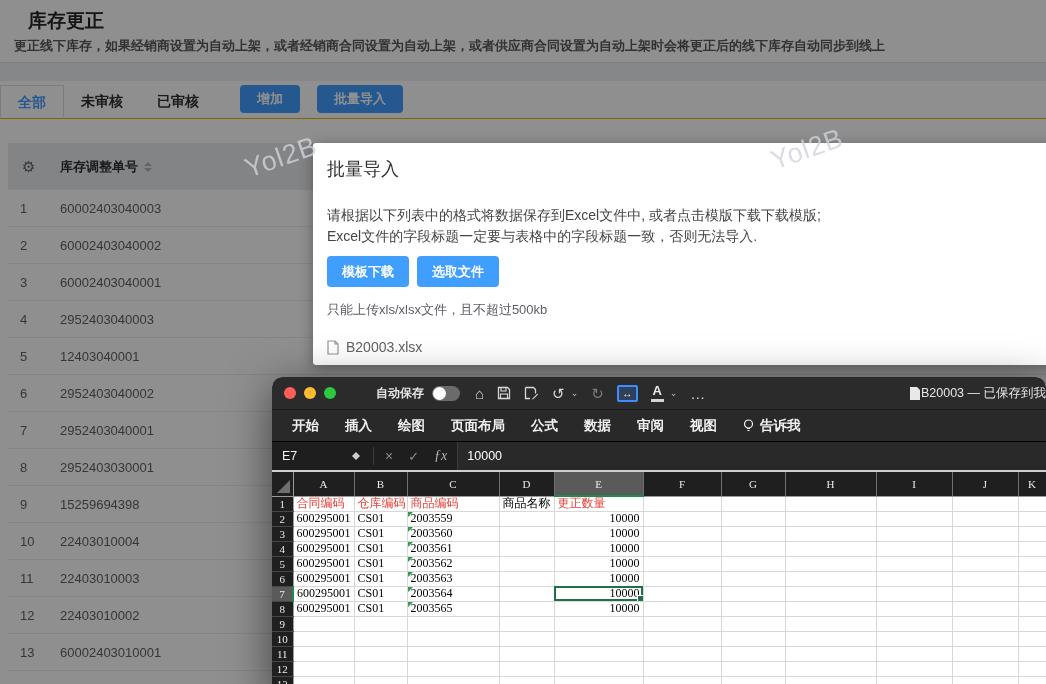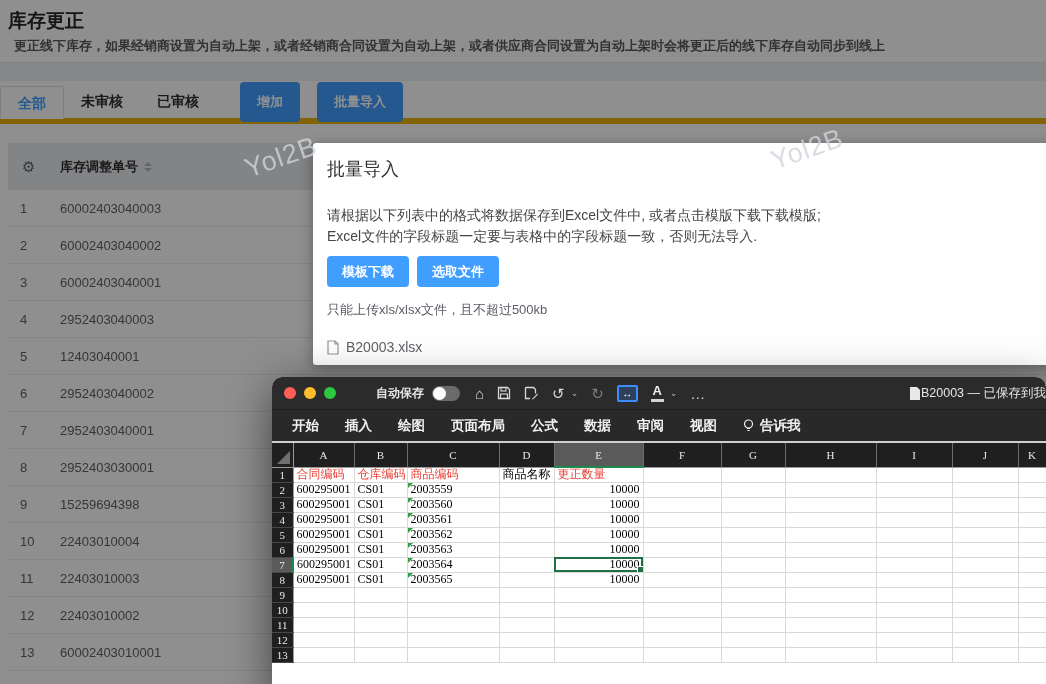--- a/index.html
+++ b/index.html
@@ -1,28 +1,28 @@
 <!DOCTYPE html>
 <html><head>
 <meta charset="utf-8">
 <style>
   html,body{margin:0;padding:0;background:#555;}
   .stage{position:relative;width:1046px;height:684px;overflow:hidden;background:#fff;
          font-family:"Liberation Sans","DejaVu Sans",sans-serif;}
 
   
-  .app-title{position:absolute;left:8px;top:8px;font-size:19px;font-weight:bold;color:#262626;}
+  .app-title{position:absolute;left:28px;top:8px;font-size:19px;font-weight:bold;color:#262626;}
   .app-subtitle{position:absolute;left:14px;top:37px;font-size:13px;font-weight:bold;color:#5a5a5a;}
   .gray-band{position:absolute;left:0;top:62px;width:100%;height:18px;background:#eef0f2;border-top:1px solid #e4e6e9;}
 
-  .tabs-bar{position:absolute;left:0;top:85px;width:100%;height:33px;border-bottom:6px solid #eab308;display:flex;align-items:center;}
+  .tabs-bar{position:absolute;left:0;top:85px;width:100%;height:33px;border-bottom:1px solid #eab308;display:flex;align-items:flex-start;}
   .tab{height:33px;line-height:33px;padding:0 17px;font-size:14px;font-weight:600;color:#303133;cursor:pointer;}
   .tab.active{background:#fff;color:#409EFF;border:1px solid #dcdfe6;border-bottom:1px solid #fff;box-sizing:border-box;margin-bottom:-1px;}
   .tab-actions{display:flex;align-items:center;gap:17px;margin-left:24px;}
-  .btn-primary{background:#409EFF;color:#fff;border:none;border-radius:4px;height:40px;padding:0 17px;
+  .btn-primary{background:#409EFF;color:#fff;border:none;border-radius:4px;height:28px;padding:0 17px;
                font-size:13px;font-weight:600;font-family:inherit;cursor:pointer;}
 
   .order-table{position:absolute;left:8px;top:143px;width:1038px;}
   .thead{height:47px;background:#e9ebef;display:flex;align-items:center;}
   .gear{margin-left:14px;width:36px;font-size:15px;color:#5f6368;text-align:left;cursor:pointer;}
   .thlabel{margin-left:2px;font-size:13px;font-weight:bold;color:#303133;}
   .sortcaret{display:inline-flex;flex-direction:column;margin-left:6px;vertical-align:middle;cursor:pointer;}
   .sortcaret i{width:0;height:0;border:4px solid transparent;}
   .sortcaret i.up{border-bottom-color:#aeb3bb;margin-bottom:2px;}
   .sortcaret i.dn{border-top-color:#aeb3bb;}
@@ -292,20 +292,32 @@
         </div>
         <div class="xmenu-item">
           <svg width="11" height="14" viewBox="0 0 11 14">
             <circle cx="5.5" cy="5" r="4" fill="none" stroke="#f0f0f0" stroke-width="1.2"></circle>
             <path d="M4 9.5 h3 M4.4 11.5 h2.2" stroke="#f0f0f0" stroke-width="1.2"></path>
           </svg>
           <span>告诉我</span>
         </div>
       </div>
 
+    <div class="x-formulabar">
+      <span class="name-box">E7</span>
+      <span class="spinner">
+          <i class="up"></i>
+          <i class="dn"></i>
+        </span>
+      <span class="fbar-sep"></span>
+      <span class="fbar-x">×</span>
+      <span class="fbar-check">✓</span>
+      <span class="fbar-fx">ƒx</span>
+      <span class="fbar-input">10000</span>
+    </div>
 
     <div class="x-sheet">
       <table class="sheet">
           <colgroup>
             <col style="width: 21px;">
             <col style="width: 61px;">
             <col style="width: 53px;">
             <col style="width: 92px;">
             <col style="width: 55px;">
             <col style="width: 89px;">

